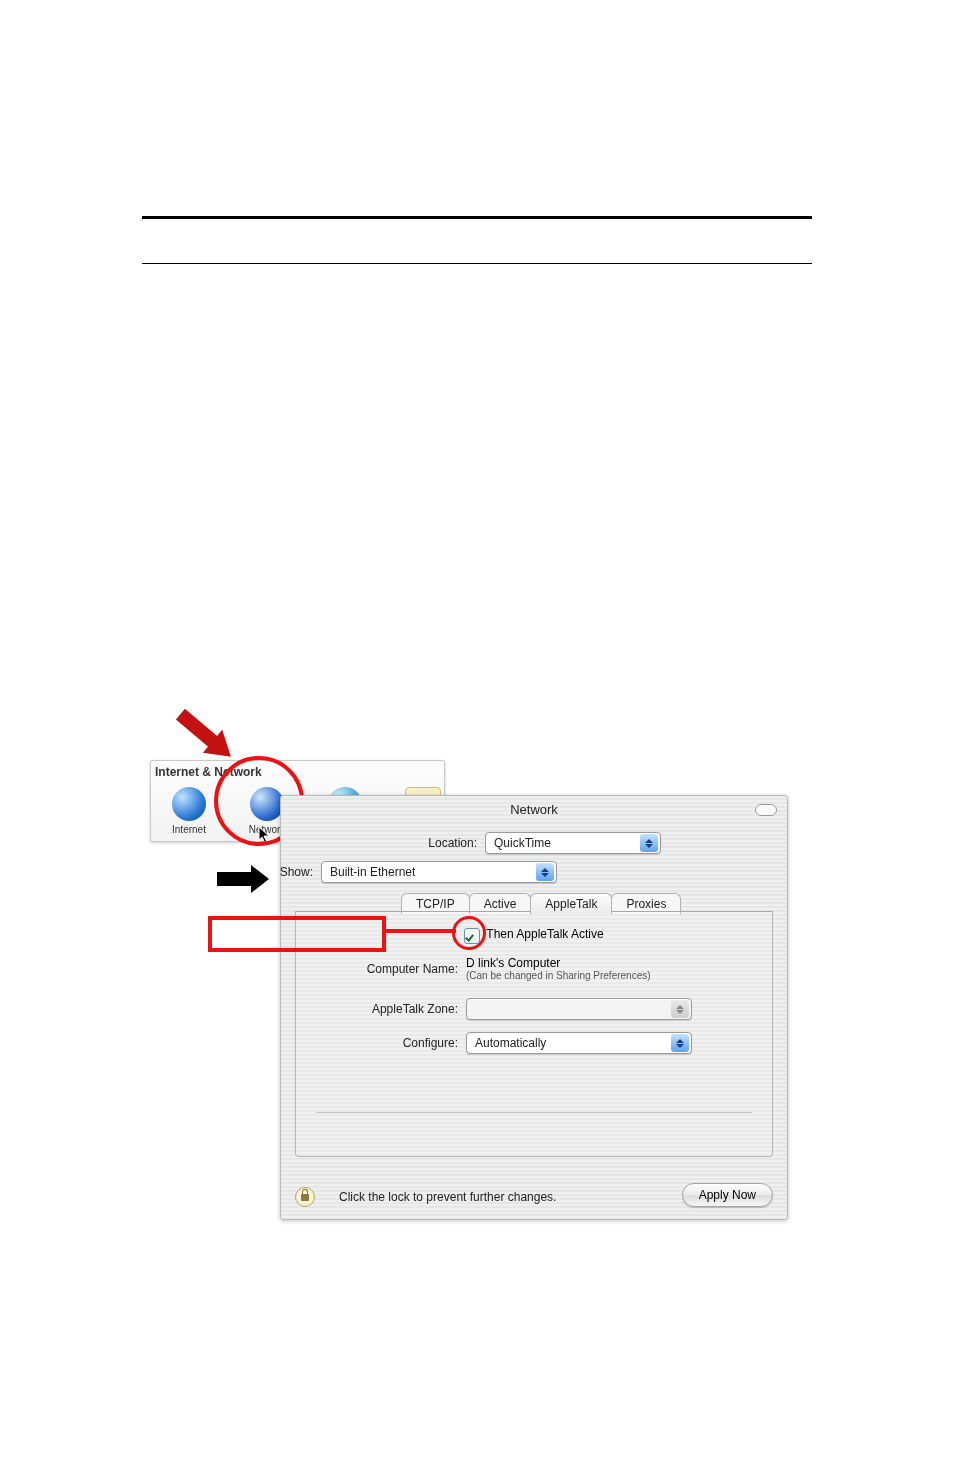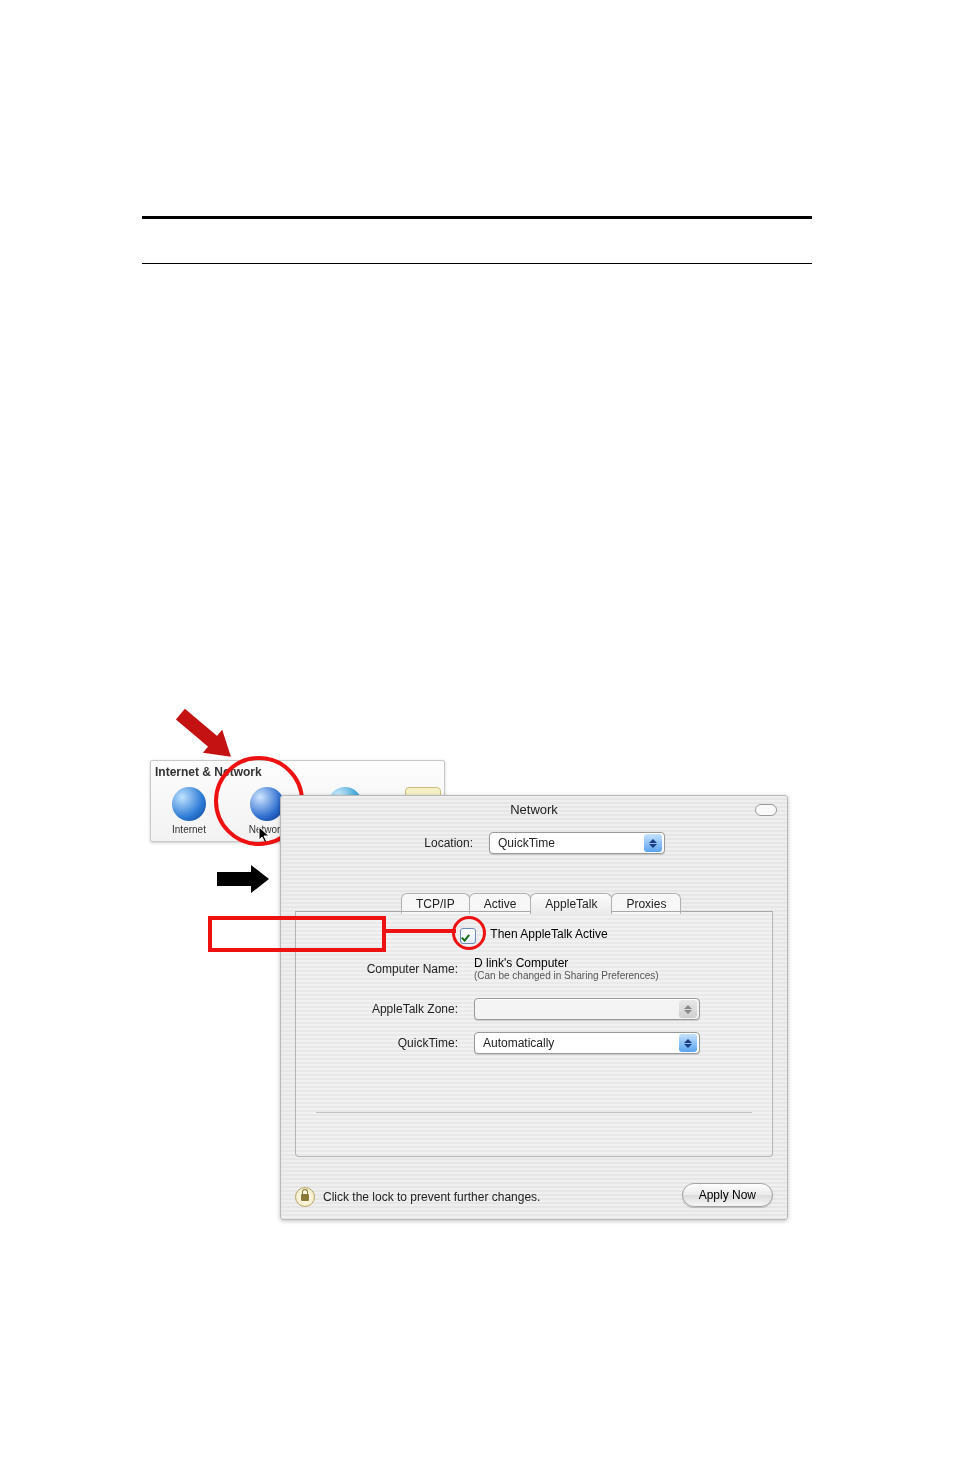--- a/index.html
+++ b/index.html
@@ -119,21 +119,21 @@
     position: absolute;
     top: 8px;
     right: 10px;
     width: 20px;
     height: 10px;
     border: 1px solid #999;
     border-radius: 6px;
     background: #fafafa;
   }
 
-  .row { position: absolute; display: flex; align-items: center; gap: 8px; }
+  .row { position: absolute; display: flex; align-items: center; }
   .lbl { font-size: 12px; color: #222; text-align: right; margin-right: 8px; }
 
   .aqua-select {
     display: inline-flex;
     align-items: center;
     height: 20px;
     background: #fff;
     border: 1px solid #9a9a9a;
     border-radius: 4px;
     font-size: 12px;
@@ -261,21 +261,21 @@
     border-radius: 12px;
     box-shadow: 0 1px 1px rgba(0,0,0,0.2);
   }
 
   .lock-wrap {
     position: absolute;
     left: 14px;
     bottom: 12px;
     display: flex;
     align-items: center;
-    gap: 8px;
+    gap: 24px;
     font-size: 12px;
     color: #222;
   }
   .lock-icon {
     width: 18px; height: 18px;
     border: 1px solid #b7a76a;
     border-radius: 50%;
     background: radial-gradient(#fff,#f1e6b0);
     display: flex; align-items: center; justify-content: center;
   }
@@ -415,20 +415,30 @@
       <span class="lbl" style="width:70px;">Location:</span>
       <div class="aqua-select" style="width:140px;">
         <span>QuickTime</span>
         <div class="aqua-arrows">
             <div class="tri-up"></div>
             <div class="tri-down"></div>
           </div>
       </div>
     </div>
 
+    <div class="row panel-row2">
+      <span class="lbl" style="width:46px; margin-left:-14px;">Show:</span>
+      <div class="aqua-select" style="width:200px;">
+        <span>Built-in Ethernet</span>
+        <div class="aqua-arrows">
+            <div class="tri-up"></div>
+            <div class="tri-down"></div>
+          </div>
+      </div>
+    </div>
 
     <div class="tabline-l"></div>
     <div class="tabrow">
       <div class="tab">TCP/IP</div>
       <div class="tab">Active</div>
       <div class="tab active">AppleTalk</div>
       <div class="tab">Proxies</div>
     </div>
     <div class="tabline-r"></div>
 
@@ -454,21 +464,21 @@
         <div class="aqua-select disabled" style="width:190px;">
           <span></span>
           <div class="aqua-arrows disabled">
               <div class="tri-up"></div>
               <div class="tri-down"></div>
             </div>
         </div>
       </div>
 
       <div class="row" style="top:120px; left:0;">
-        <span class="lbl" style="width:162px;">QuickTime:</span>
+        <span class="lbl" style="width:162px;">Configure:</span>
         <div class="aqua-select" style="width:190px;">
           <span>Automatically</span>
           <div class="aqua-arrows">
               <div class="tri-up"></div>
               <div class="tri-down"></div>
             </div>
         </div>
       </div>
 
       <div class="sep" style="top:200px;"></div>

